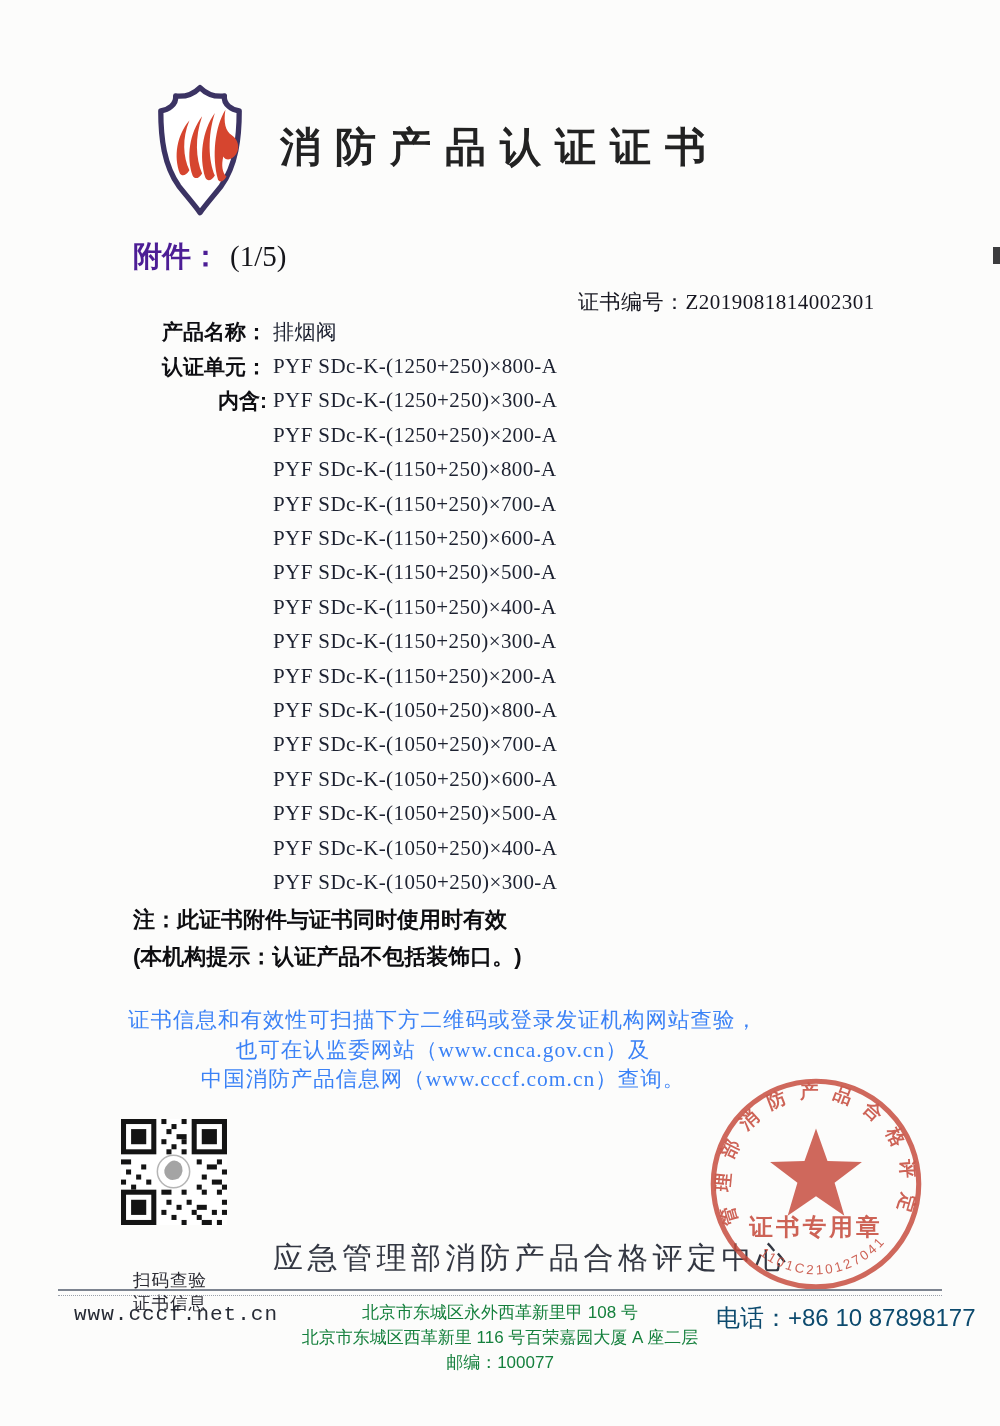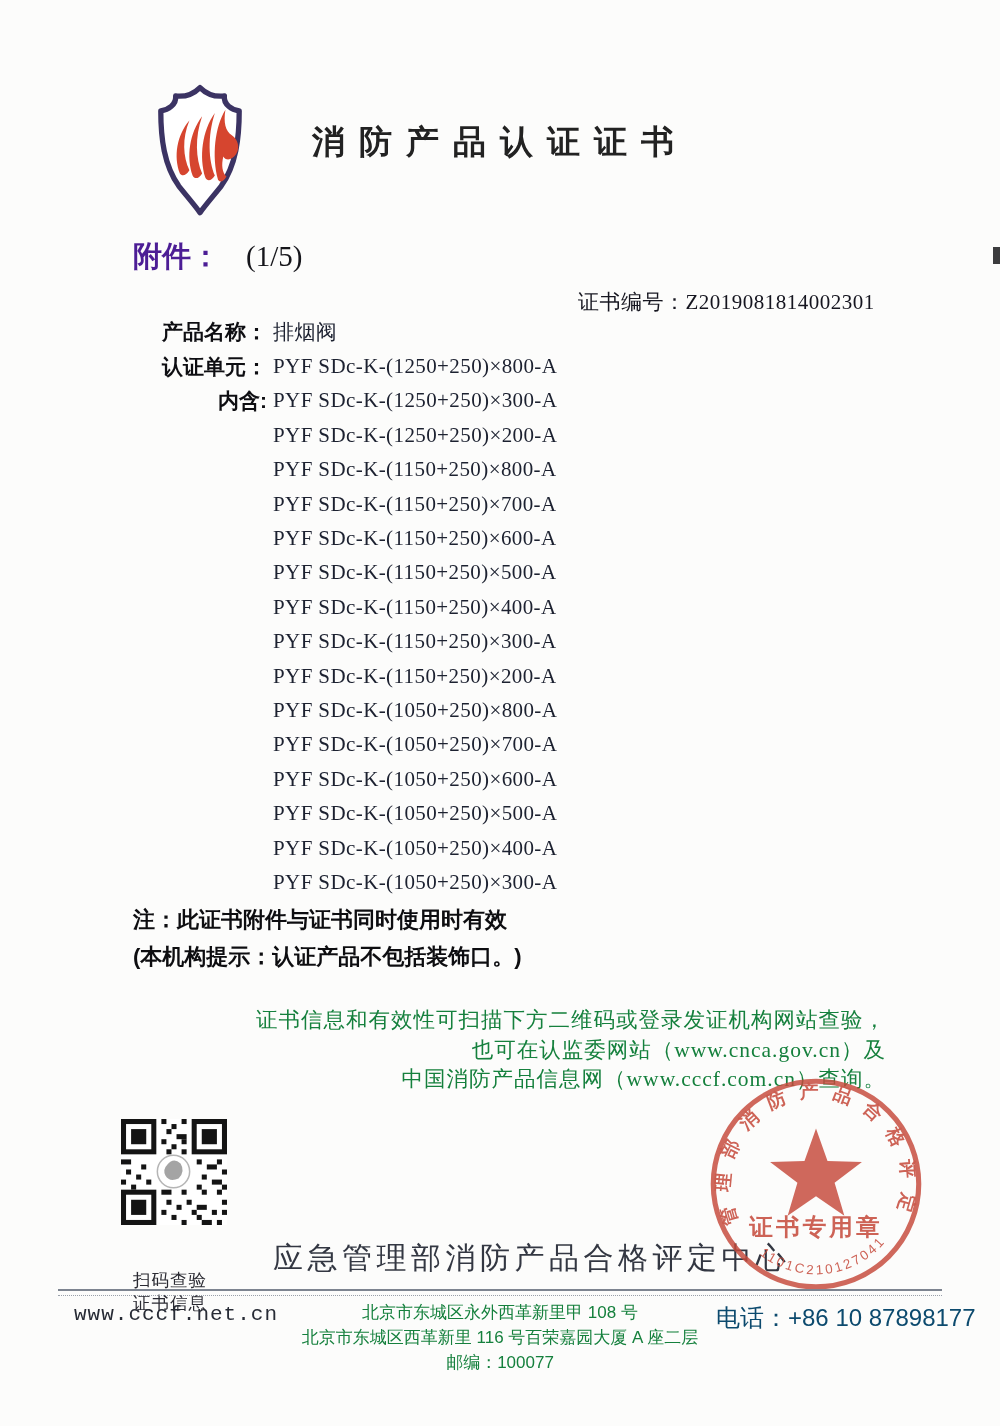--- a/index.html
+++ b/index.html
@@ -7,40 +7,40 @@
   .page {
     position:relative; width:1000px; height:1426px; margin:0 auto;
     background:#fcfcfb; overflow:hidden; color:#1d1d1f;
     font-family:"Liberation Serif","DejaVu Serif",serif;
   }
   
   .logo { position:absolute; left:147px; top:80px; width:106px; height:138px; }
   .title {
     position:absolute; left:80px; width:840px; top:120px; text-align:center;
     font-family:"Liberation Sans","DejaVu Sans",sans-serif;
-    font-size:33px; font-weight:600; letter-spacing:14px; color:#222;
+    font-size:41px; font-weight:600; letter-spacing:14px; color:#222;
     white-space:nowrap;
   }
   
   .attach { position:absolute; left:133px; top:237px; font-size:29px; white-space:nowrap; }
   .attach .lbl { font-family:"Liberation Sans","DejaVu Sans",sans-serif; font-weight:600; color:#4c1d95; }
-  .attach .num { font-family:"Liberation Serif",serif; margin-left:26px; color:#15151a; }
+  .attach .num { font-family:"Liberation Serif",serif; margin-left:10px; color:#15151a; }
   .certno { position:absolute; left:578px; top:288px; font-size:21px; color:#15151f; white-space:nowrap; letter-spacing:0.5px; }
   
   .info { position:absolute; left:133px; top:315px; }
   .info .row { display:flex; height:34.4px; align-items:center; }
   .info .lbl {
     width:134px; text-align:right; font-family:"Liberation Sans","DejaVu Sans",sans-serif;
     font-weight:700; font-size:21px; color:#0e0e12; white-space:nowrap;
   }
   .info .val { margin-left:6px; font-size:21px; color:#1c2130; letter-spacing:0.4px; white-space:nowrap; }
   
   .notes { position:absolute; left:133px; top:901px; font-family:"Liberation Sans","DejaVu Sans",sans-serif; font-weight:700; font-size:22px; color:#0d0d10; line-height:37px; }
   
-  .verify { position:absolute; left:0; width:886px; top:1006px; text-align:right; font-size:21.5px; color:#15803d; line-height:29.5px; letter-spacing:1px; }
+  .verify { position:absolute; left:0; width:886px; top:1006px; text-align:center; font-size:21.5px; color:#3b82f6; line-height:29.5px; letter-spacing:1px; }
   
   .qr { position:absolute; left:121px; top:1119px; width:106px; height:106px; }
   .qr-caption { position:absolute; left:133px; top:1269px; font-size:17.5px; line-height:23px; color:#2a2a32; letter-spacing:1px; }
   
   .issuer { position:absolute; left:273px; top:1238px; font-size:30px; letter-spacing:4.5px; color:#333742; white-space:nowrap; }
   
   .seal { position:absolute; left:703px; top:1071px; width:226px; height:226px; opacity:0.9; }
   
   .rule1 { position:absolute; left:58px; right:58px; top:1289px; border-top:2px solid #7d8490; }
   .rule2 { position:absolute; left:58px; right:58px; top:1295px; border-top:1px dotted #99a0aa; }

